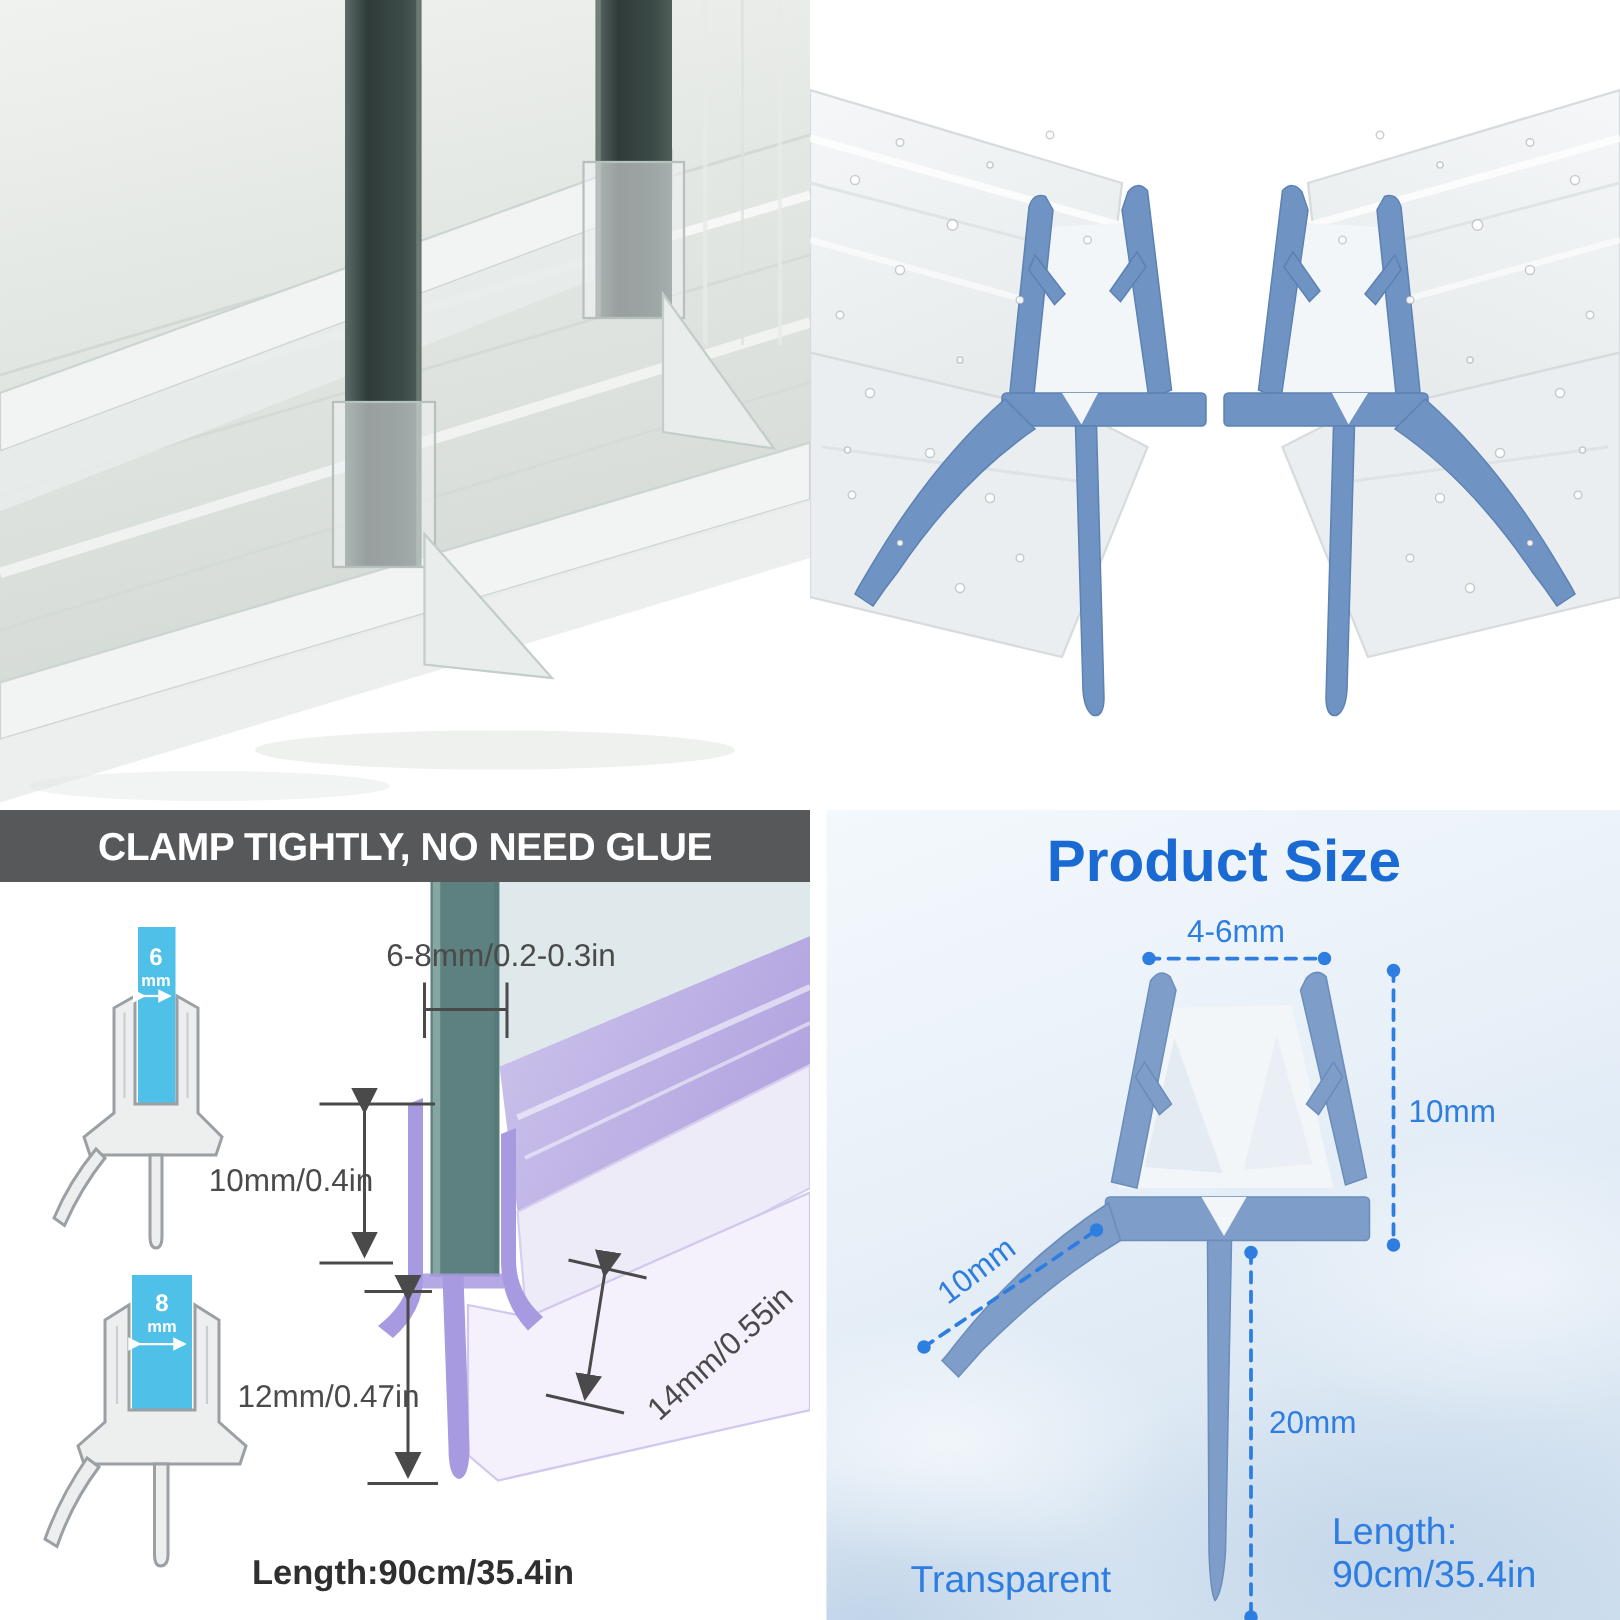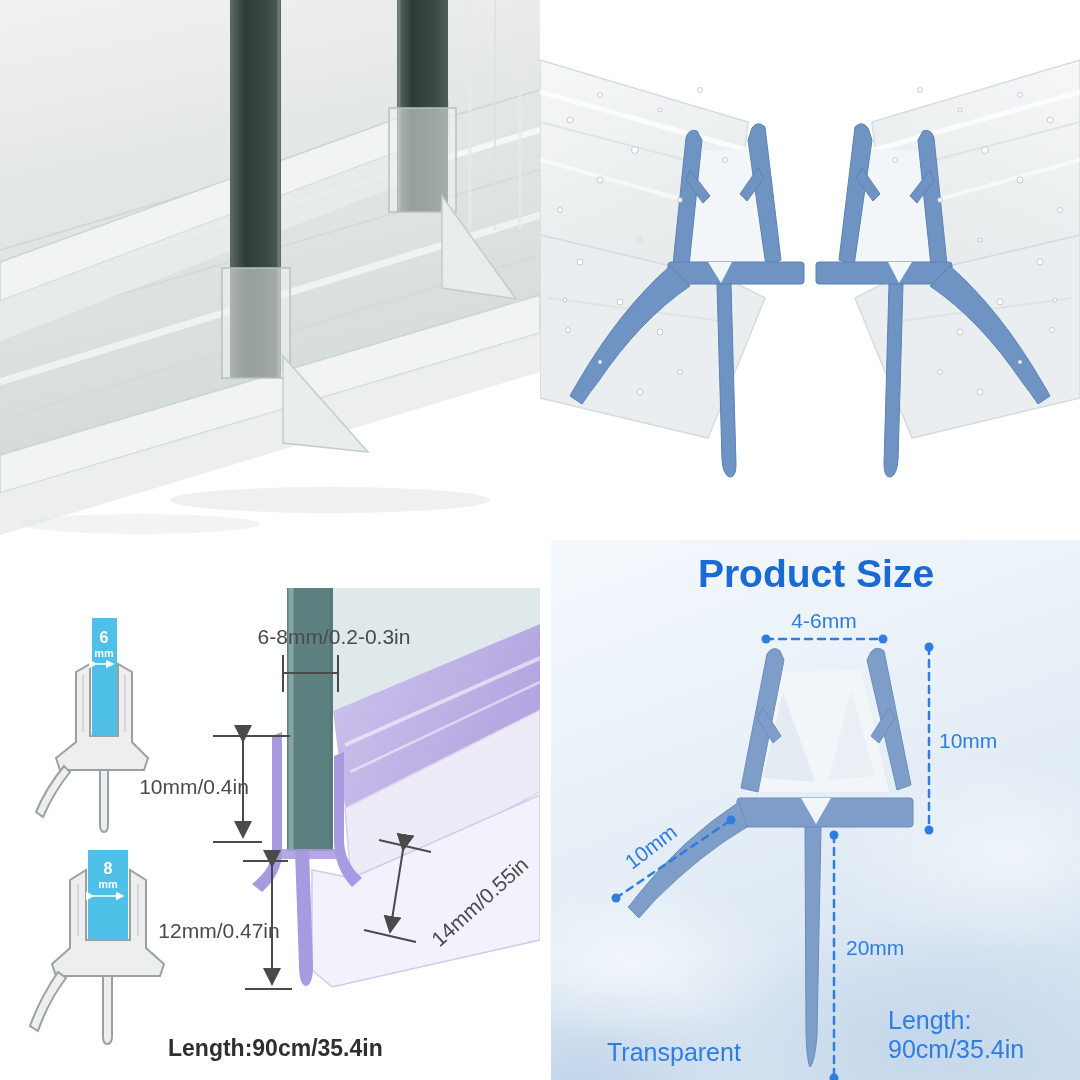--- a/index.html
+++ b/index.html
@@ -146,20 +146,23 @@
               <circle cx="120" cy="110" r="2"></circle>
           </g>
         </g>
       </defs>
       <use href="#sealItem"></use>
       <use href="#sealItem" transform="translate(540,0) scale(-1,1)"></use>
     </svg>
   </section>
 
   <section class="q bl">
+    <header class="clamp-header">
+      <span>CLAMP TIGHTLY, NO NEED GLUE</span>
+    </header>
     <svg viewBox="0 0 540 540" width="540" height="540">
       <defs>
         <linearGradient id="bandGrad" x1="0" y1="0" x2="1" y2="0.4">
           <stop offset="0" stop-color="#cdc4ec"></stop>
             <stop offset="1" stop-color="#b3a5e0"></stop>
         </linearGradient>
         <marker id="ah" orient="auto" markerWidth="11" markerHeight="10" refX="8" refY="4.5">
           <path d="M0,0 L9,4.5 L0,9 Z" fill="#4a4a4a"></path>
         </marker>
         <marker id="ahw" orient="auto" markerWidth="8" markerHeight="8" refX="5" refY="3">

